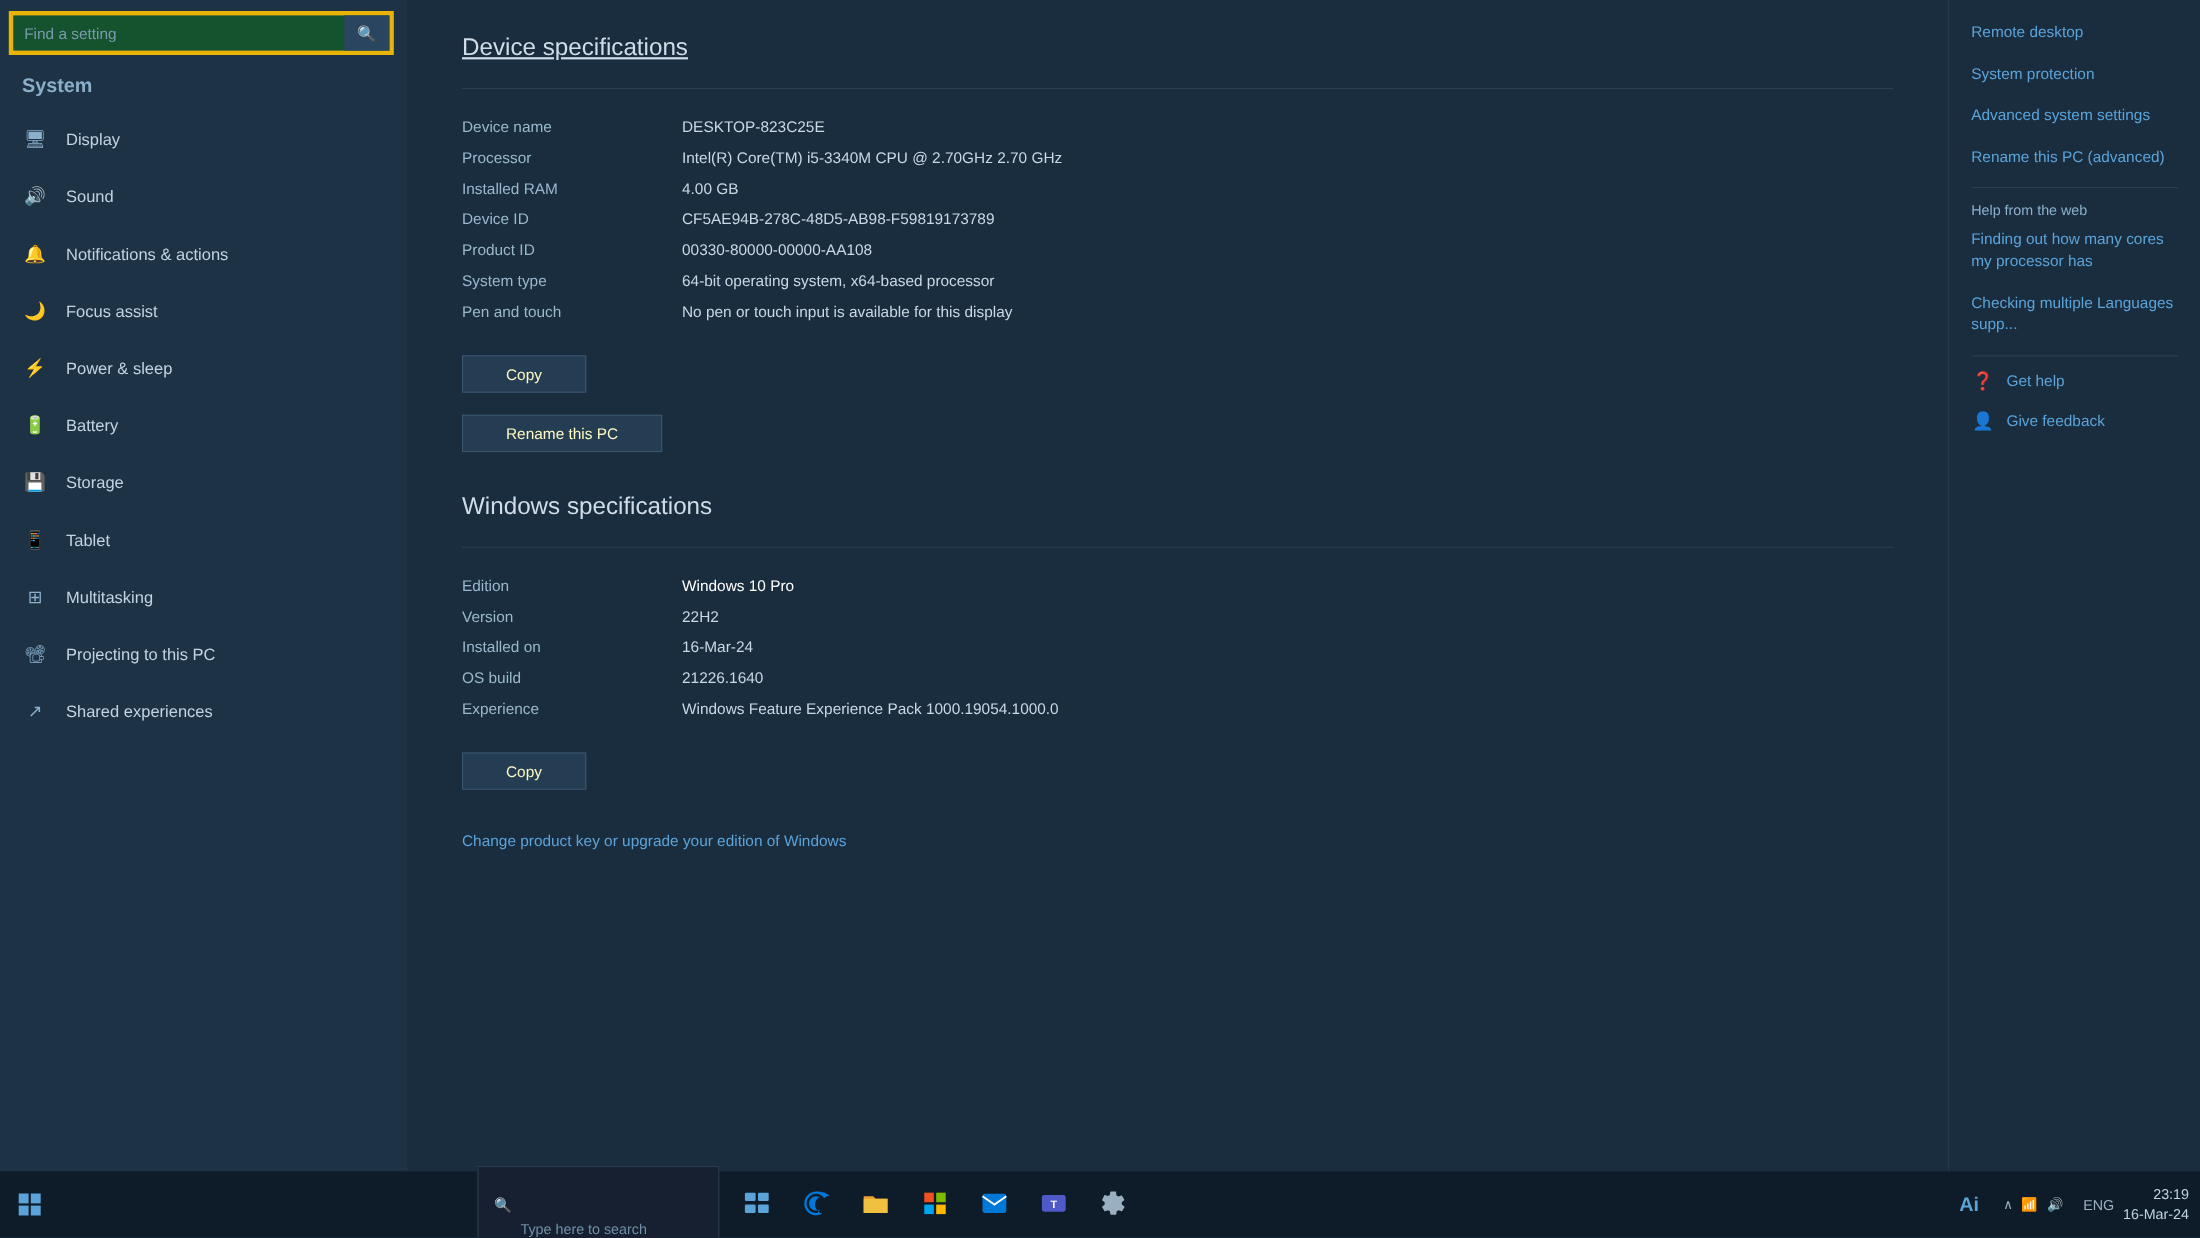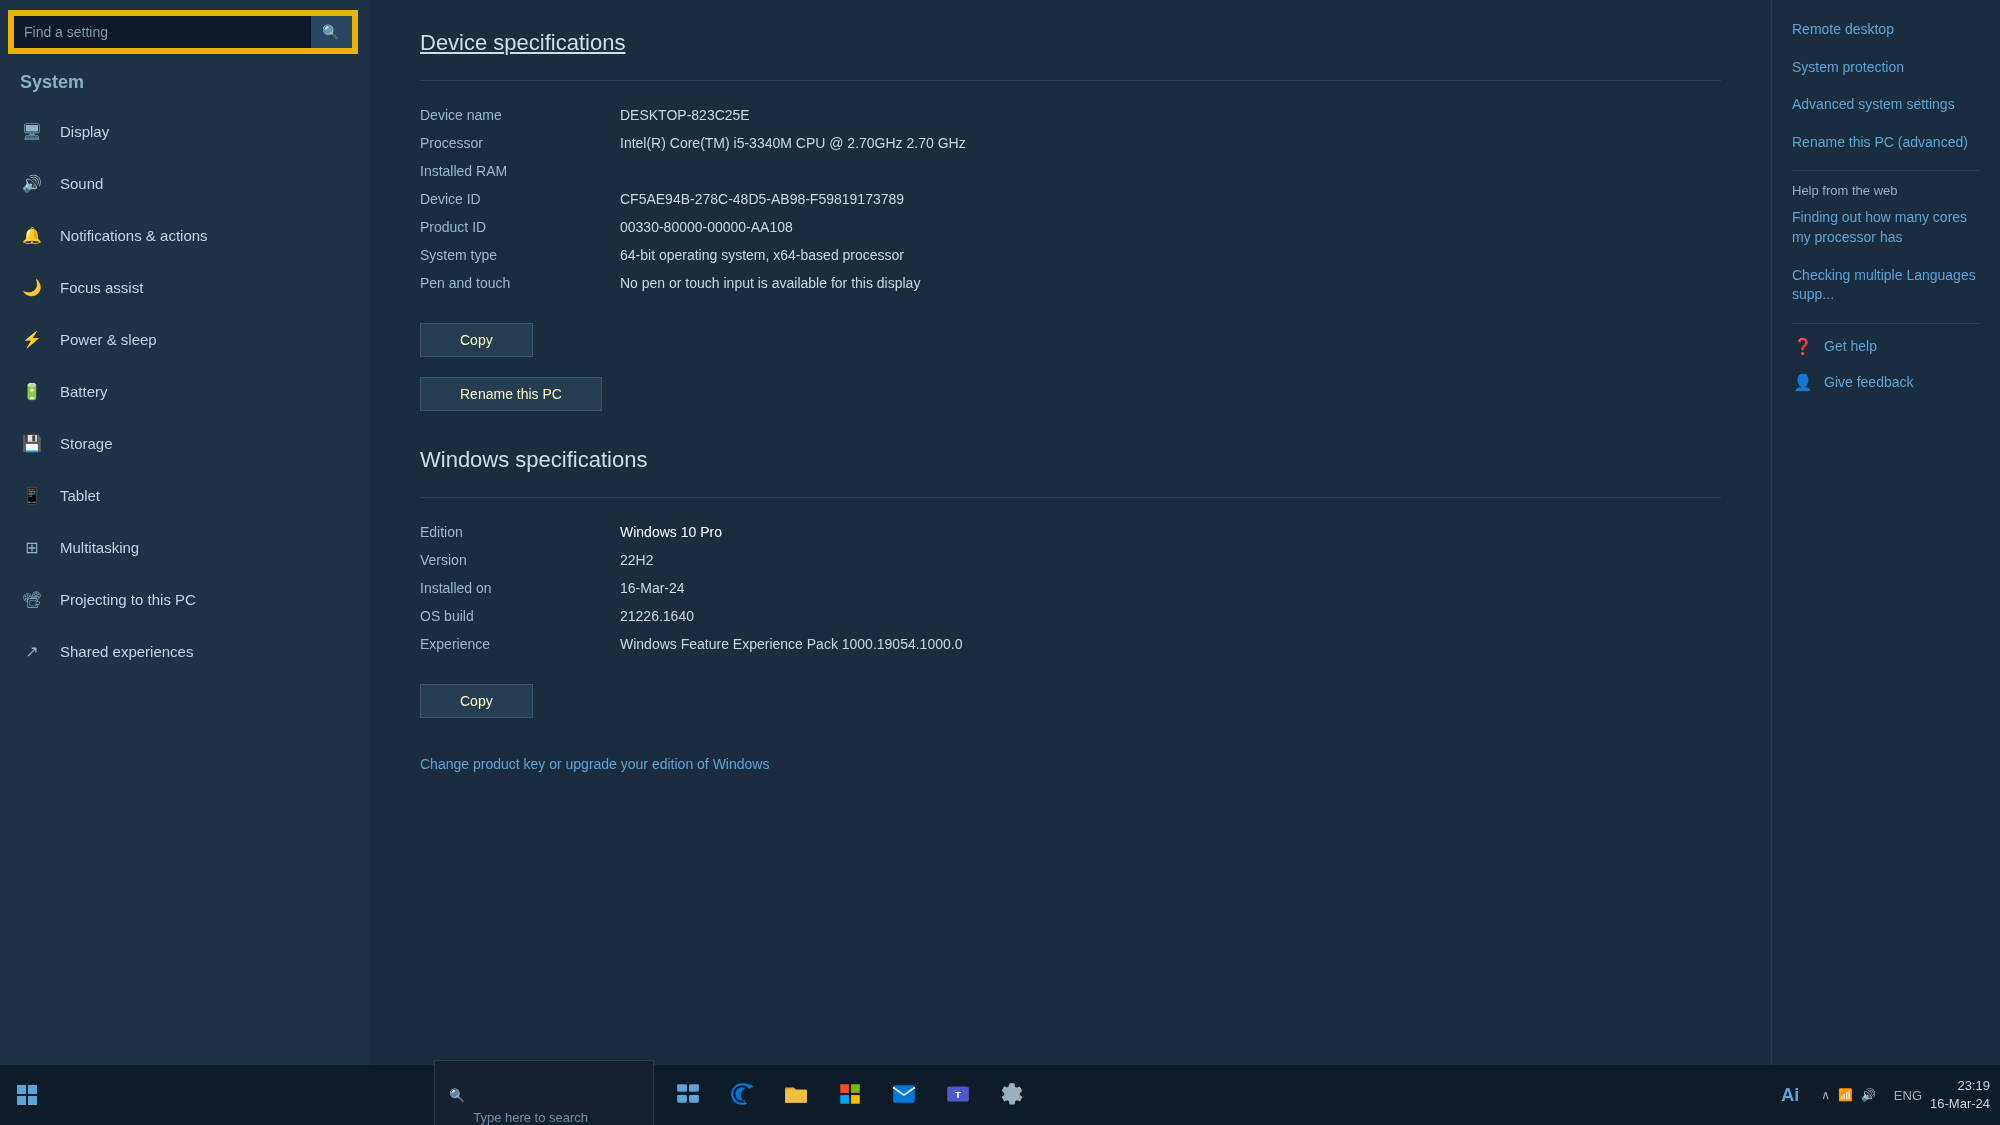--- a/index.html
+++ b/index.html
@@ -24,22 +24,22 @@
       color: #cdd8e3;
       display: flex;
       flex-direction: column;
       flex-shrink: 0;
       padding-top: 0;
     }
     .search-box {
       margin: 10px 12px 10px 8px;
       display: flex;
       align-items: center;
-      background: #0f172a;
-      border: 6px solid #eab308;
+      background: #14532d;
+      border: 4px solid #eab308;
     }
     .search-box input {
       background: transparent;
       border: none;
       outline: none;
       color: #9ab0c0;
       font-size: 14px;
       padding: 8px 10px;
       flex: 1;
       width: 100%;
@@ -328,20 +328,21 @@
       <div class="spec-row">
         <span class="spec-label">Device name</span>
         <span class="spec-value">DESKTOP-823C25E</span>
       </div>
       <div class="spec-row">
         <span class="spec-label">Processor</span>
         <span class="spec-value">Intel(R) Core(TM) i5-3340M CPU @ 2.70GHz   2.70 GHz</span>
       </div>
       <div class="spec-row">
         <span class="spec-label">Installed RAM</span>
+        <span class="spec-value">4.00 GB</span>
       </div>
       <div class="spec-row">
         <span class="spec-label">Device ID</span>
         <span class="spec-value">CF5AE94B-278C-48D5-AB98-F59819173789</span>
       </div>
       <div class="spec-row">
         <span class="spec-label">Product ID</span>
         <span class="spec-value">00330-80000-00000-AA108</span>
       </div>
       <div class="spec-row">

